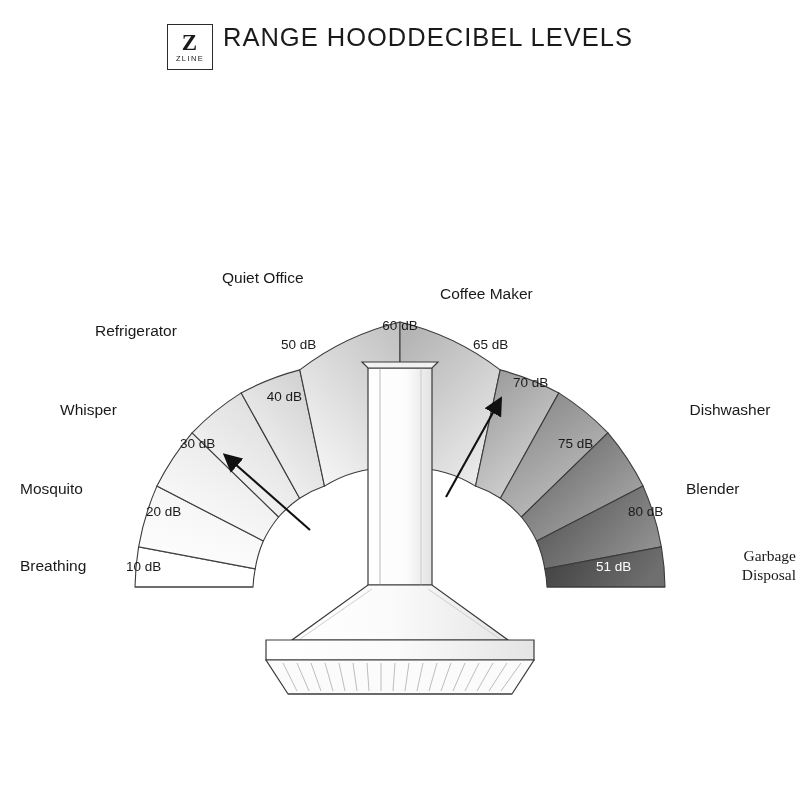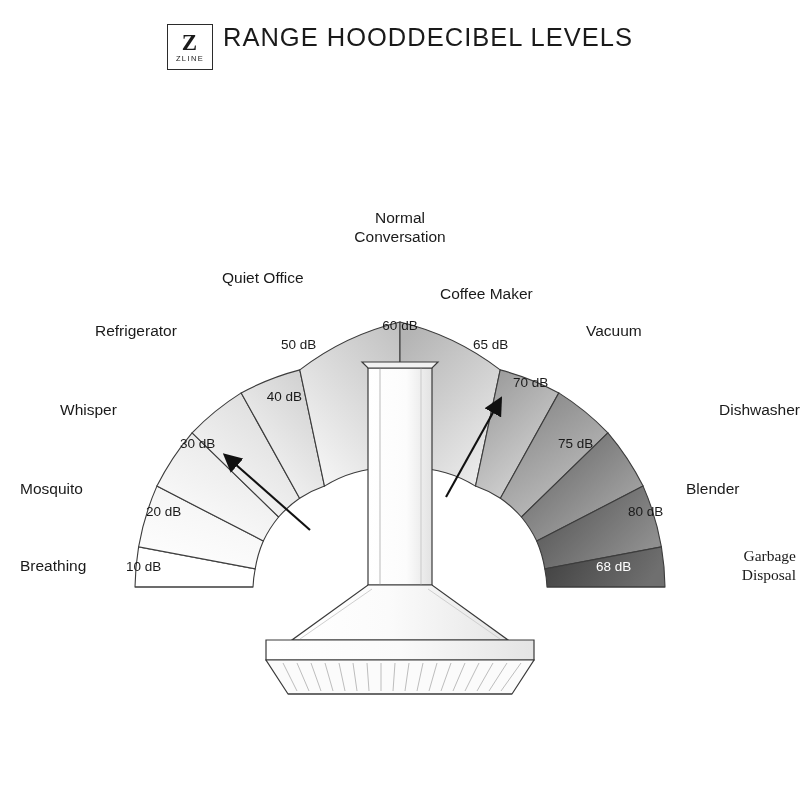--- a/index.html
+++ b/index.html
@@ -241,34 +241,31 @@
       <line x1="310" y1="530" x2="226" y2="456" stroke="#111111" stroke-width="2.1" marker-end="url(#arrowHead)"></line>
       <line x1="446" y1="497" x2="500" y2="400" stroke="#111111" stroke-width="2.1" marker-end="url(#arrowHead)"></line>
     </g>
   </svg>
 
   <div class="outer-label" style="left:20px;  top:556px; width:130px; text-align:left;">Breathing</div>
   <div class="outer-label" style="left:20px;  top:479px; width:130px; text-align:left;">Mosquito</div>
   <div class="outer-label" style="left:60px;  top:400px; width:130px; text-align:left;">Whisper</div>
   <div class="outer-label" style="left:95px;  top:321px; width:150px; text-align:left;">Refrigerator</div>
   <div class="outer-label" style="left:222px; top:268px; width:150px; text-align:left;">Quiet Office</div>
-  <div class="outer-label" style="left:320px; top:208px; width:160px; text-align:center;">Normal
-Conversation</div>
   <div class="outer-label" style="left:440px; top:284px; width:160px; text-align:left;">Coffee Maker</div>
-  <div class="outer-label" style="left:586px; top:321px; width:140px; text-align:left;">Vacuum</div>
-  <div class="outer-label" style="left:660px; top:400px; width:140px; text-align:right;">Dishwasher</div>
+  <div class="outer-label" style="left:660px; top:400px; width:140px; text-align:center;">Dishwasher</div>
   <div class="outer-label" style="left:686px; top:479px; width:130px; text-align:left;">Blender</div>
   <div class="outer-label" style="left:686px; top:546px; width:110px; text-align:right;font-family:Liberation Serif, serif;">Garbage
 Disposal</div>
 
   <div class="db-label" style="left:126px; top:559px; width:80px; text-align:left;">10 dB</div>
   <div class="db-label" style="left:146px; top:504px; width:80px; text-align:left;">20 dB</div>
   <div class="db-label" style="left:180px; top:436px; width:80px; text-align:left;">30 dB</div>
   <div class="db-label" style="left:222px; top:389px; width:80px; text-align:right;">40 dB</div>
   <div class="db-label" style="left:281px; top:337px; width:80px; text-align:left;">50 dB</div>
   <div class="db-label" style="left:340px; top:318px; width:120px; text-align:center;">60 dB</div>
   <div class="db-label" style="left:444px; top:337px; width:80px; text-align:left;margin-left:29px;">65 dB</div>
   <div class="db-label" style="left:513px; top:375px; width:80px; text-align:left;">70 dB</div>
   <div class="db-label" style="left:558px; top:436px; width:80px; text-align:left;">75 dB</div>
   <div class="db-label" style="left:580px; top:504px; width:80px; text-align:left;margin-left:48px;">80 dB</div>
-  <div class="db-label" style="left:596px; top:559px; width:80px; text-align:left; color:#ffffff;">68 dB</div>
+  <div class="db-label" style="left:596px; top:559px; width:80px; text-align:left; color:#ffffff;">51 dB</div>
 
 </div>
 
 </body></html>

